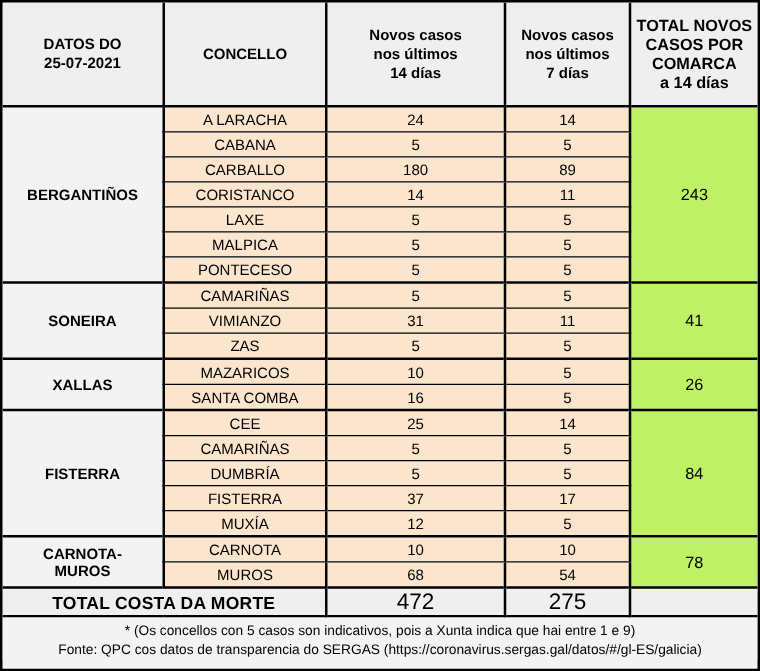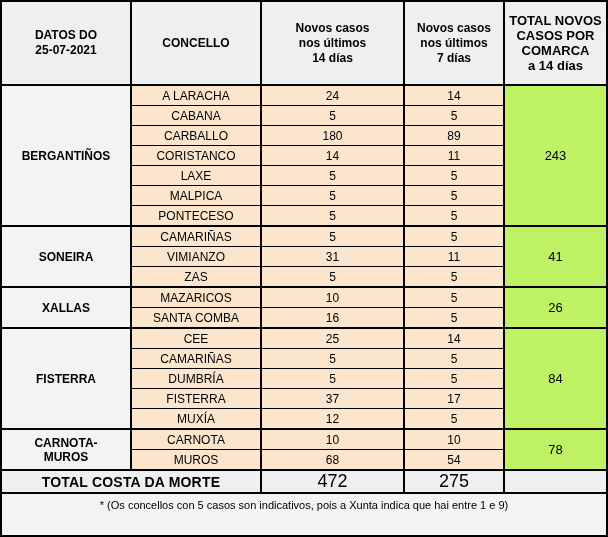--- a/index.html
+++ b/index.html
@@ -168,14 +168,15 @@
       <tr>
         <td colspan="2" class="total-label">TOTAL COSTA DA MORTE</td>
         <td class="total-num">472</td>
         <td class="total-num">275</td>
         <td class="total-empty"></td>
       </tr>
     </tfoot>
   </table>
   <div class="notes">
     <div>* (Os concellos con 5 casos son indicativos, pois a Xunta indica que hai entre 1 e 9)</div>
+    <div>Fonte: QPC cos datos de transparencia do SERGAS (https://coronavirus.sergas.gal/datos/#/gl-ES/galicia)</div>
   </div>
 </div>
 
 </body></html>

